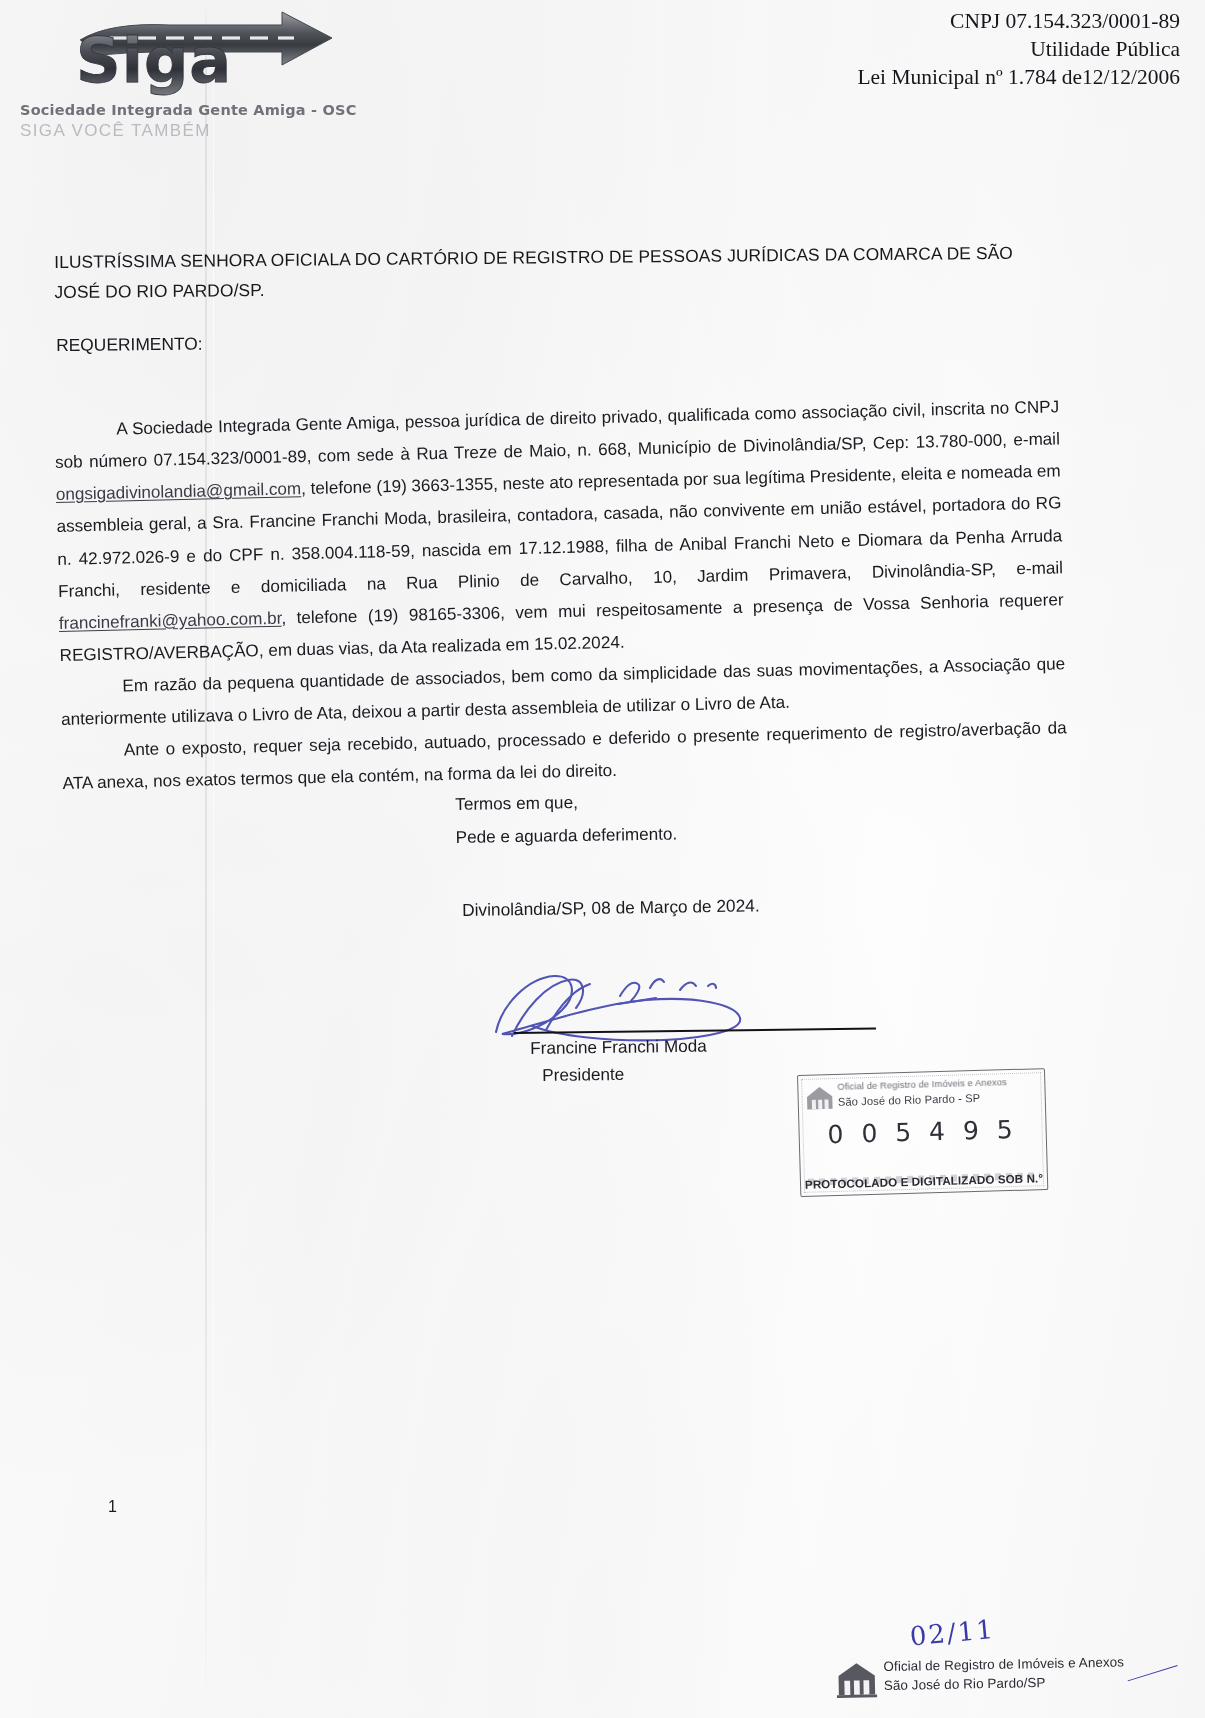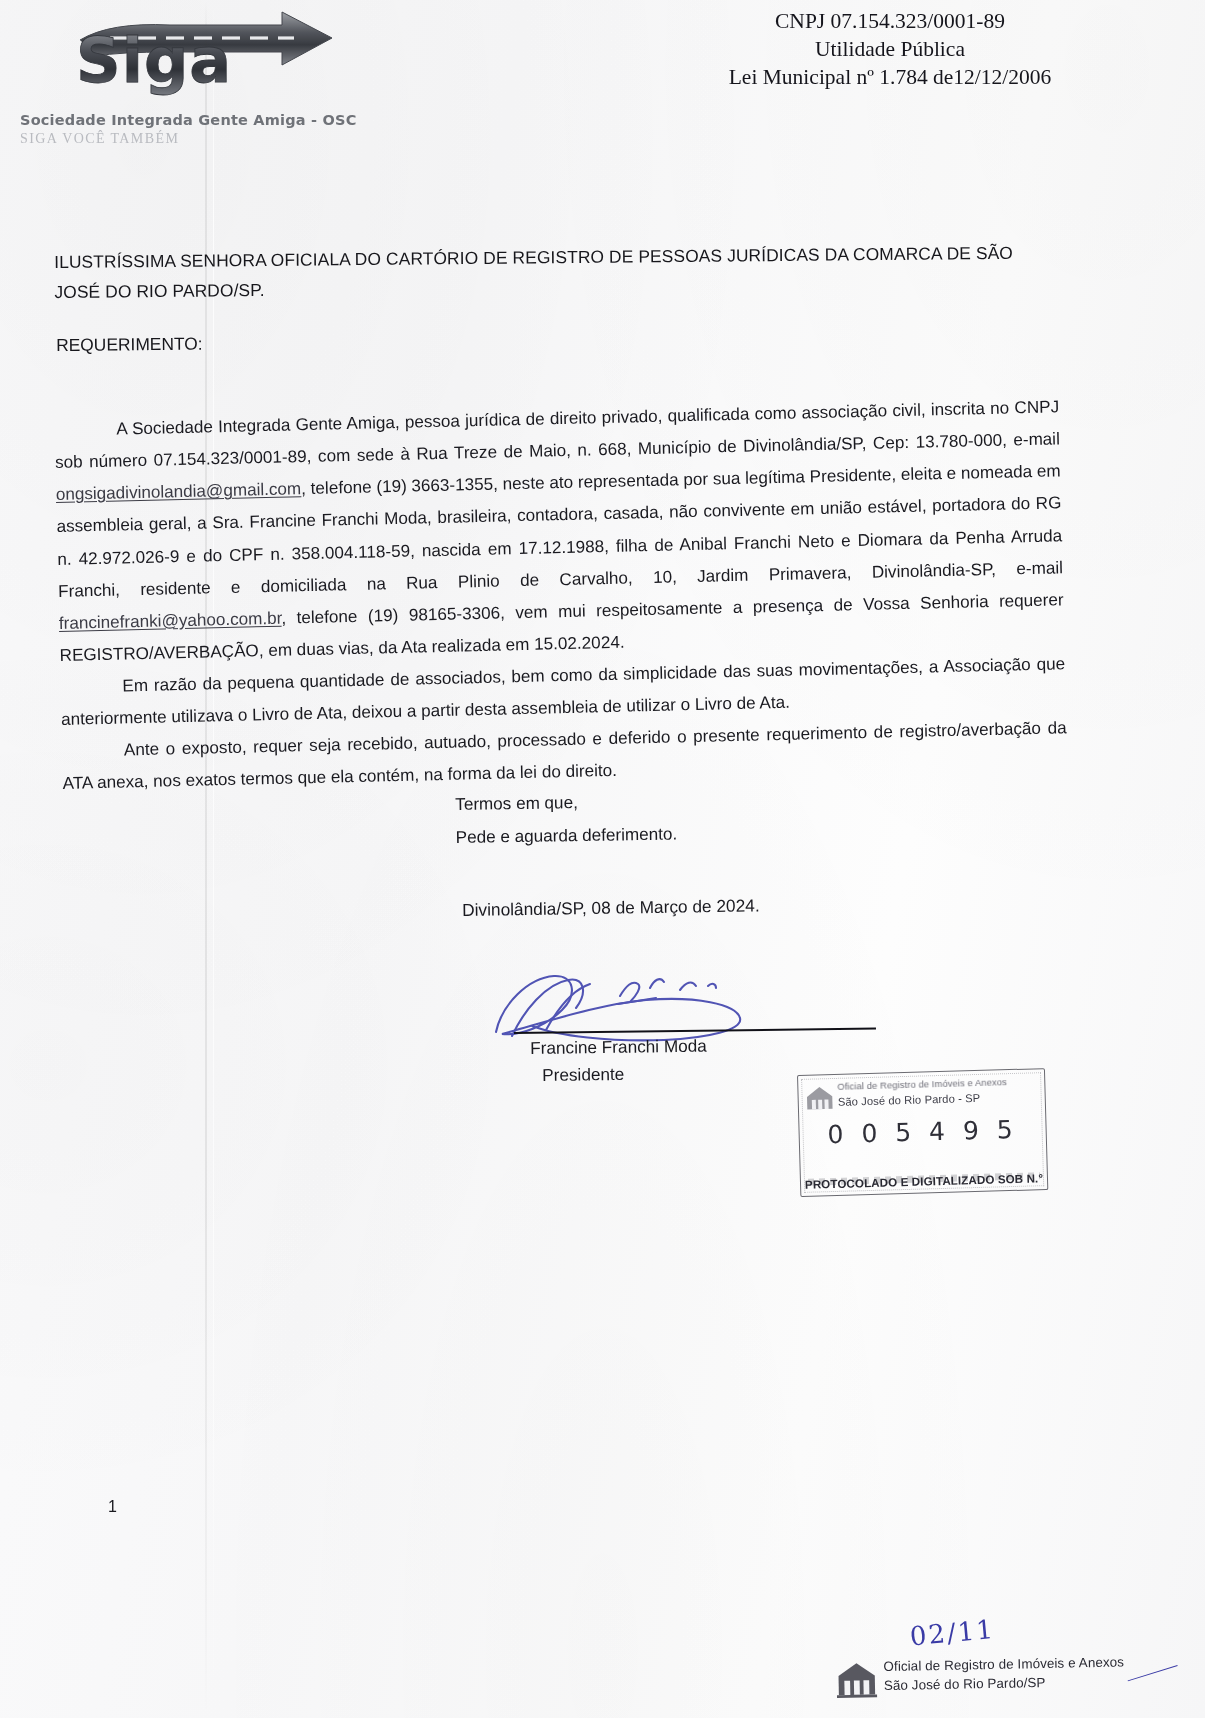--- a/index.html
+++ b/index.html
@@ -35,29 +35,29 @@
     position:absolute;left:213px;top:0;width:1px;height:1718px;
     background:linear-gradient(to bottom, rgba(255,255,255,0) 0%, rgba(255,255,255,0.8) 10%, rgba(255,255,255,0.6) 80%, rgba(255,255,255,0) 100%);
   }
 
   
   .logo-wrap{position:absolute;left:20px;top:8px;width:360px;}
   .logo-mark{position:relative;width:300px;height:92px;margin:0 auto;}
   .logo-sub{
     font-family:"DejaVu Sans", sans-serif;
     font-size:14.5px;font-weight:bold;color:#6f7278;letter-spacing:.2px;
-    margin-top:12px;
+    margin-top:2px;
   }
   .logo-sub2{
-    font-family:Liberation Serif, serif;
-    font-size:14px;color:#b9bbc0;letter-spacing:1.4px;margin-top:3px;
+    font-family:Liberation Sans, sans-serif;
+    font-size:17px;color:#b9bbc0;letter-spacing:1.4px;margin-top:3px;
   }
   .header-right{
     position:absolute;left:600px;top:8px;width:580px;
-    text-align:center;
+    text-align:right;
     font-family:"Liberation Serif", serif;
     font-size:21.5px;line-height:1.30;color:#15151c;
   }
 
   
   .addressee{
     position:absolute;left:54px;top:247px;width:1000px;
     font-size:17.4px;line-height:1.75;color:#17171c;
     transform:rotate(-0.55deg);transform-origin:left top;
     letter-spacing:.1px;

